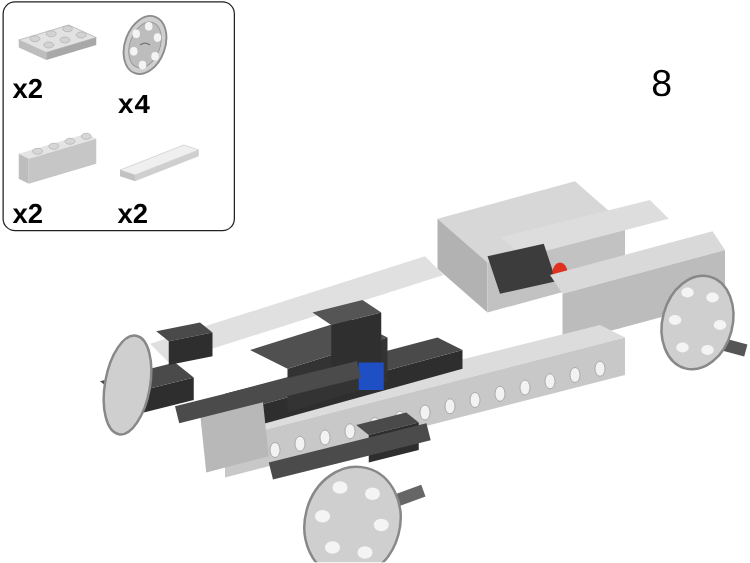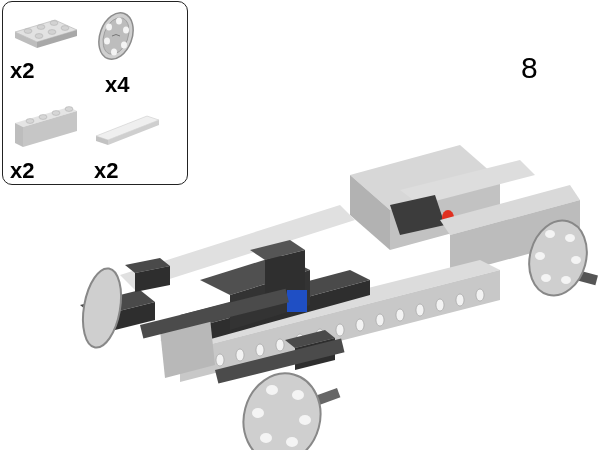--- a/index.html
+++ b/index.html
@@ -44,21 +44,21 @@
         <ellipse cx="24" cy="13" rx="3" ry="3.5"></ellipse>
           <ellipse cx="31" cy="22" rx="3" ry="3.5"></ellipse>
           <ellipse cx="29" cy="37" rx="3" ry="3.5"></ellipse>
         <ellipse cx="19" cy="44" rx="3" ry="3.5"></ellipse>
           <ellipse cx="12" cy="33" rx="3" ry="3.5"></ellipse>
           <ellipse cx="14" cy="19" rx="3" ry="3.5"></ellipse>
       </g>
       <path d="M17,28 q4,-3 8,0" stroke="#777" stroke-width="1" fill="none"></path>
     </svg>
   </div>
-  <span class="qty" style="left:102px; top:72px;">x4</span>
+  <span class="qty" style="left:91px; top:72px;font-family:Liberation Mono, monospace;">x4</span>
 
   <div class="part" style="left:8px; top:97px;">
     <svg width="70" height="52" viewBox="0 0 70 52">
       <polygon points="4,24 58,8 66,12 12,28" fill="#e4e4e4"></polygon>
       <polygon points="4,24 12,28 12,48 4,44" fill="#bdbdbd"></polygon>
       <polygon points="12,28 66,12 66,32 12,48" fill="#c6c6c6"></polygon>
       <g fill="#d6d6d6" stroke="#aaa" stroke-width="0.5">
         <ellipse cx="19" cy="22" rx="4" ry="2.4"></ellipse>
           <ellipse cx="32" cy="18" rx="4" ry="2.4"></ellipse>
           <ellipse cx="45" cy="14" rx="4" ry="2.4"></ellipse>

